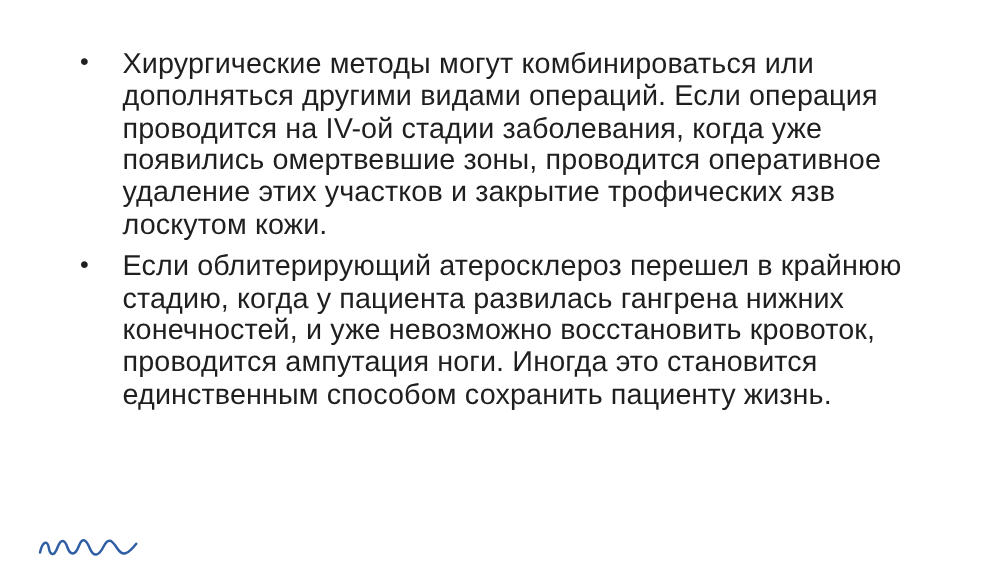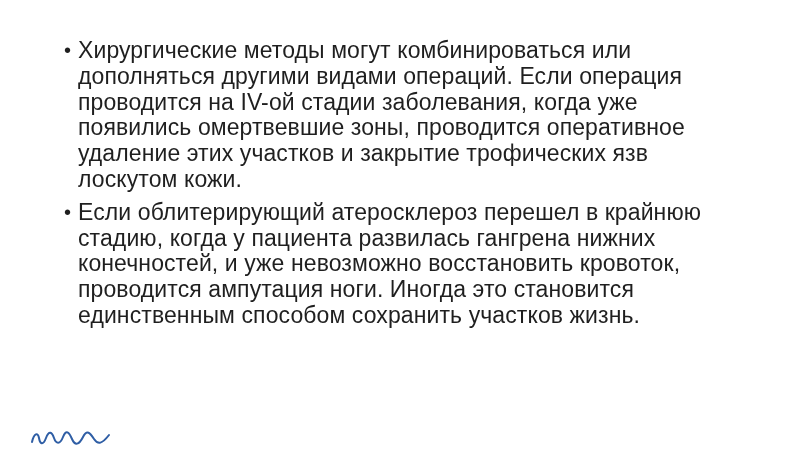--- a/index.html
+++ b/index.html
@@ -33,20 +33,21 @@
     flex: none;
     width: 14px;
     font-size: 20px;
     line-height: 25.8px;
     color: #1f1f1f;
   }
   .bullet-text {
     flex: 1 1 auto;
     white-space: pre-line;
     letter-spacing: 0.1px;
+    margin-left: 20px;
   }
   .scribble {
     position: absolute;
     left: 30px;
     top: 429px;
     width: 82px;
     height: 19px;
   }
   .scribble svg { display: block; width: 100%; height: 100%; }
 </style>
@@ -66,21 +67,21 @@
 удаление этих участков и закрытие трофических язв
 лоскутом кожи.</span>
     </div>
 
     <div class="bullet-item">
       <span class="bullet-marker">•</span>
       <span class="bullet-text">Если облитерирующий атеросклероз перешел в крайнюю
 стадию, когда у пациента развилась гангрена нижних
 конечностей, и уже невозможно восстановить кровоток,
 проводится ампутация ноги. Иногда это становится
-единственным способом сохранить участков жизнь.</span>
+единственным способом сохранить пациенту жизнь.</span>
     </div>
 
   </div>
 
   <div class="scribble">
     <svg viewBox="0 0 82 19" xmlns="http://www.w3.org/2000/svg">
       <path d="M2 13 C4 4, 8 3, 9 9 S13 17, 16 9 S22 3, 24 9 S30 16, 33 8 S39 3, 42 10 S49 16, 53 8 S60 4, 64 10 S72 15, 79 6" fill="none" stroke="#2f5ea5" stroke-width="2" stroke-linecap="round" stroke-linejoin="round"></path>
     </svg>
   </div>
 

